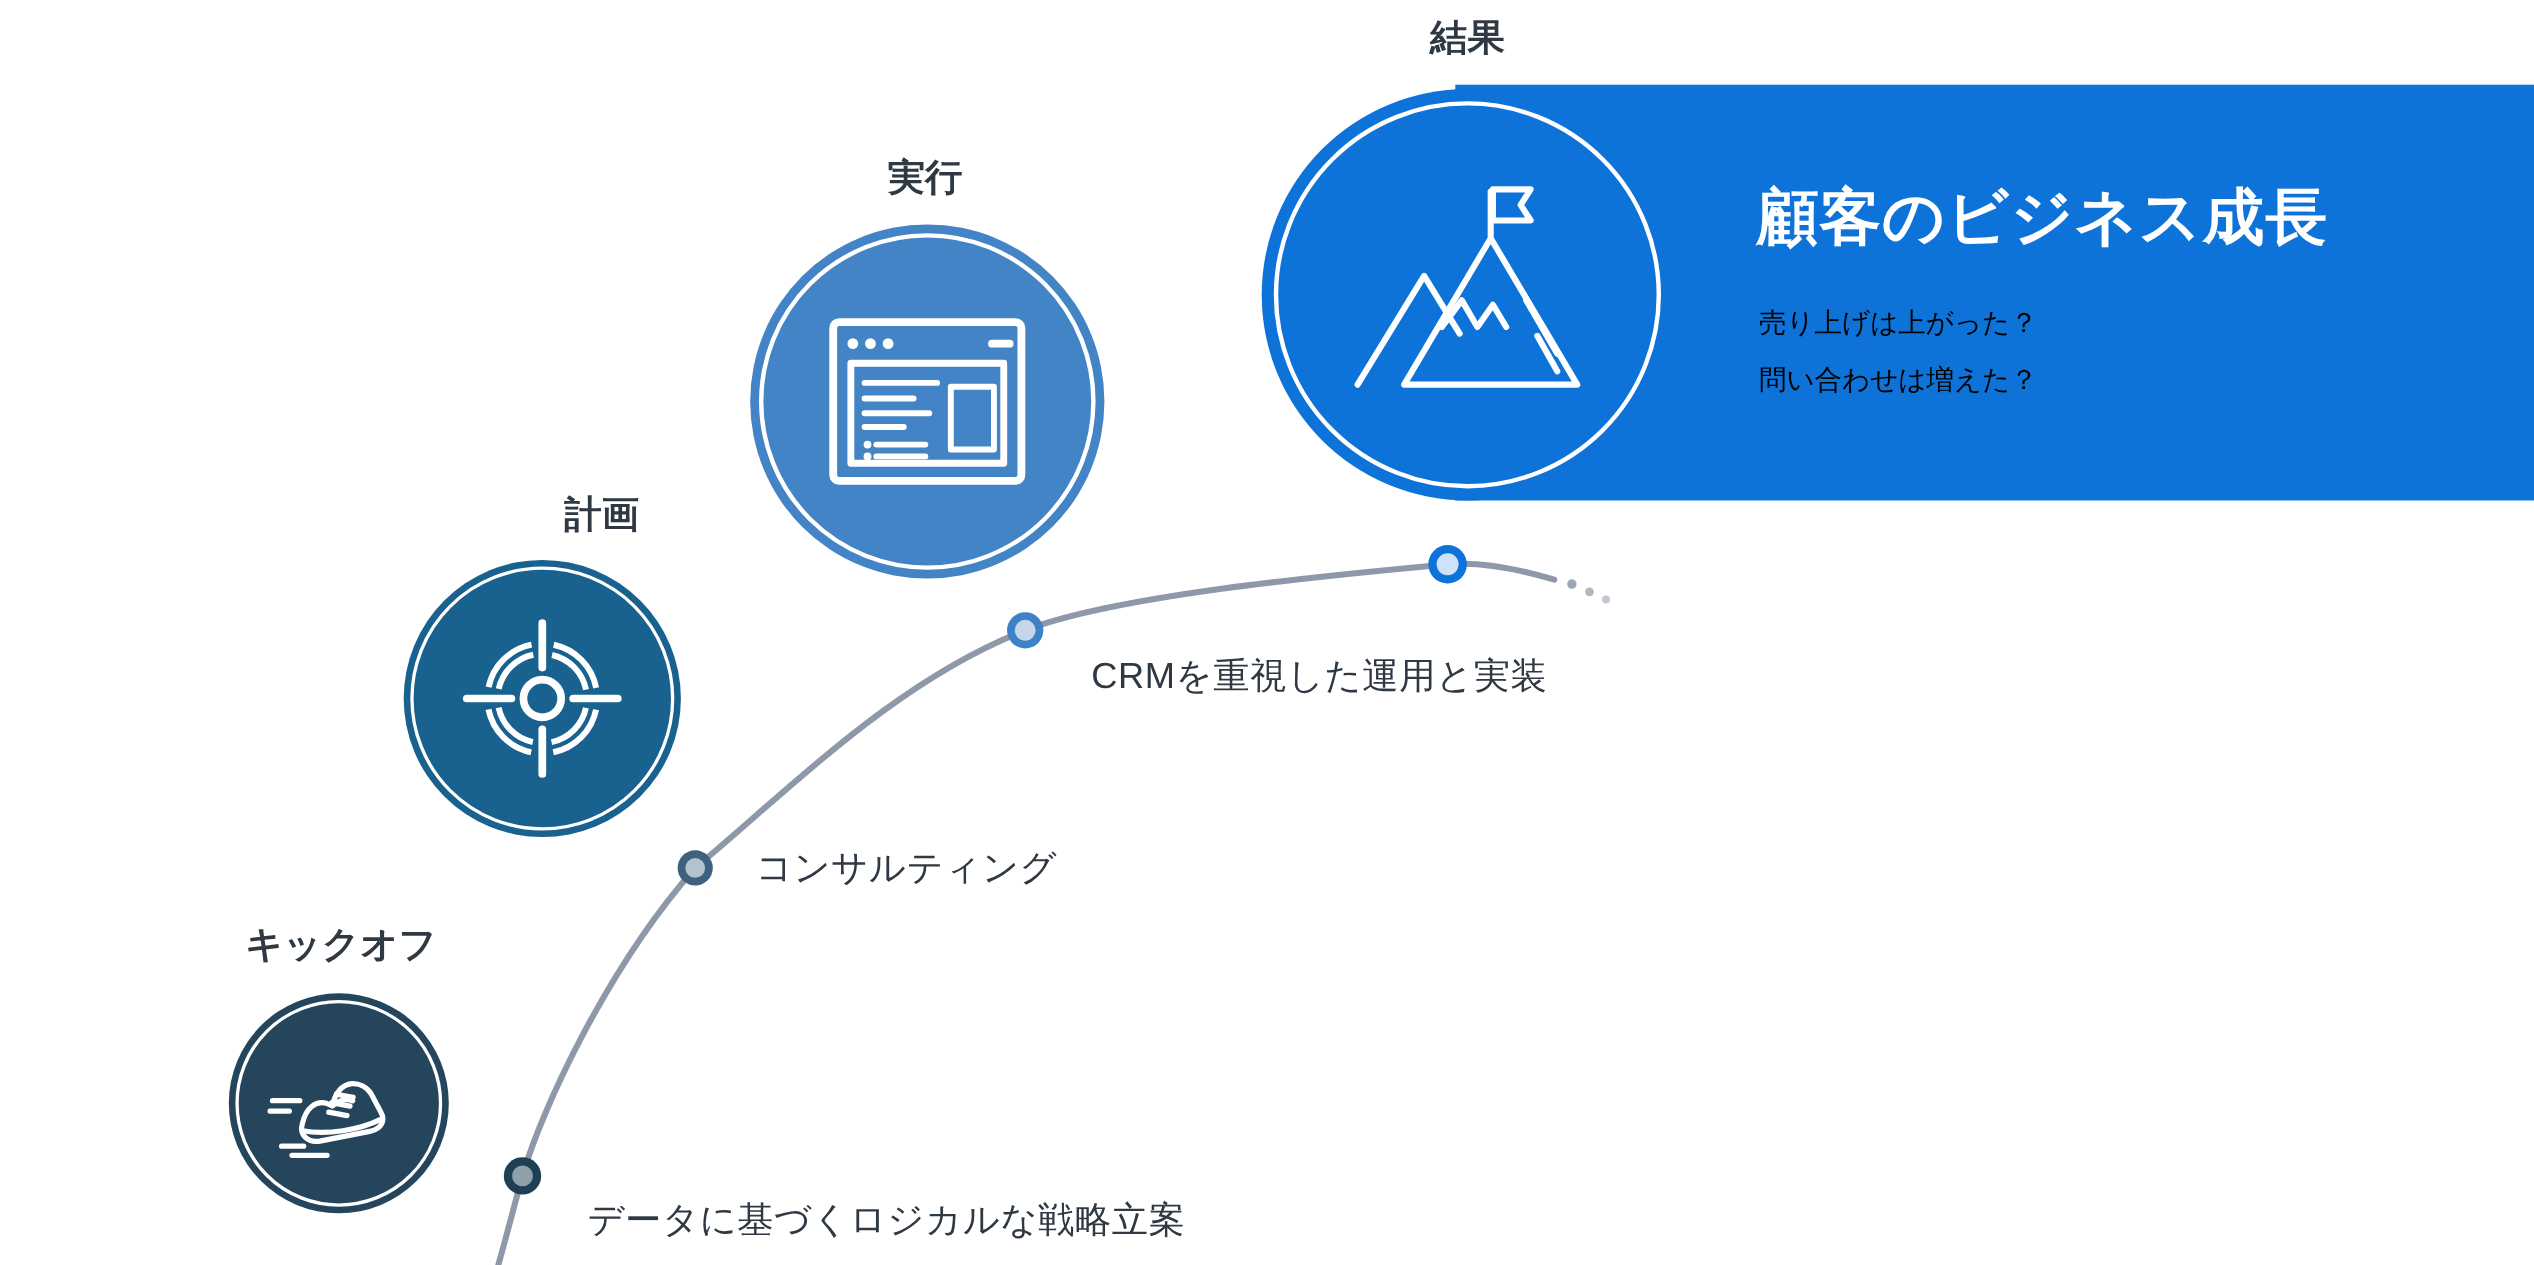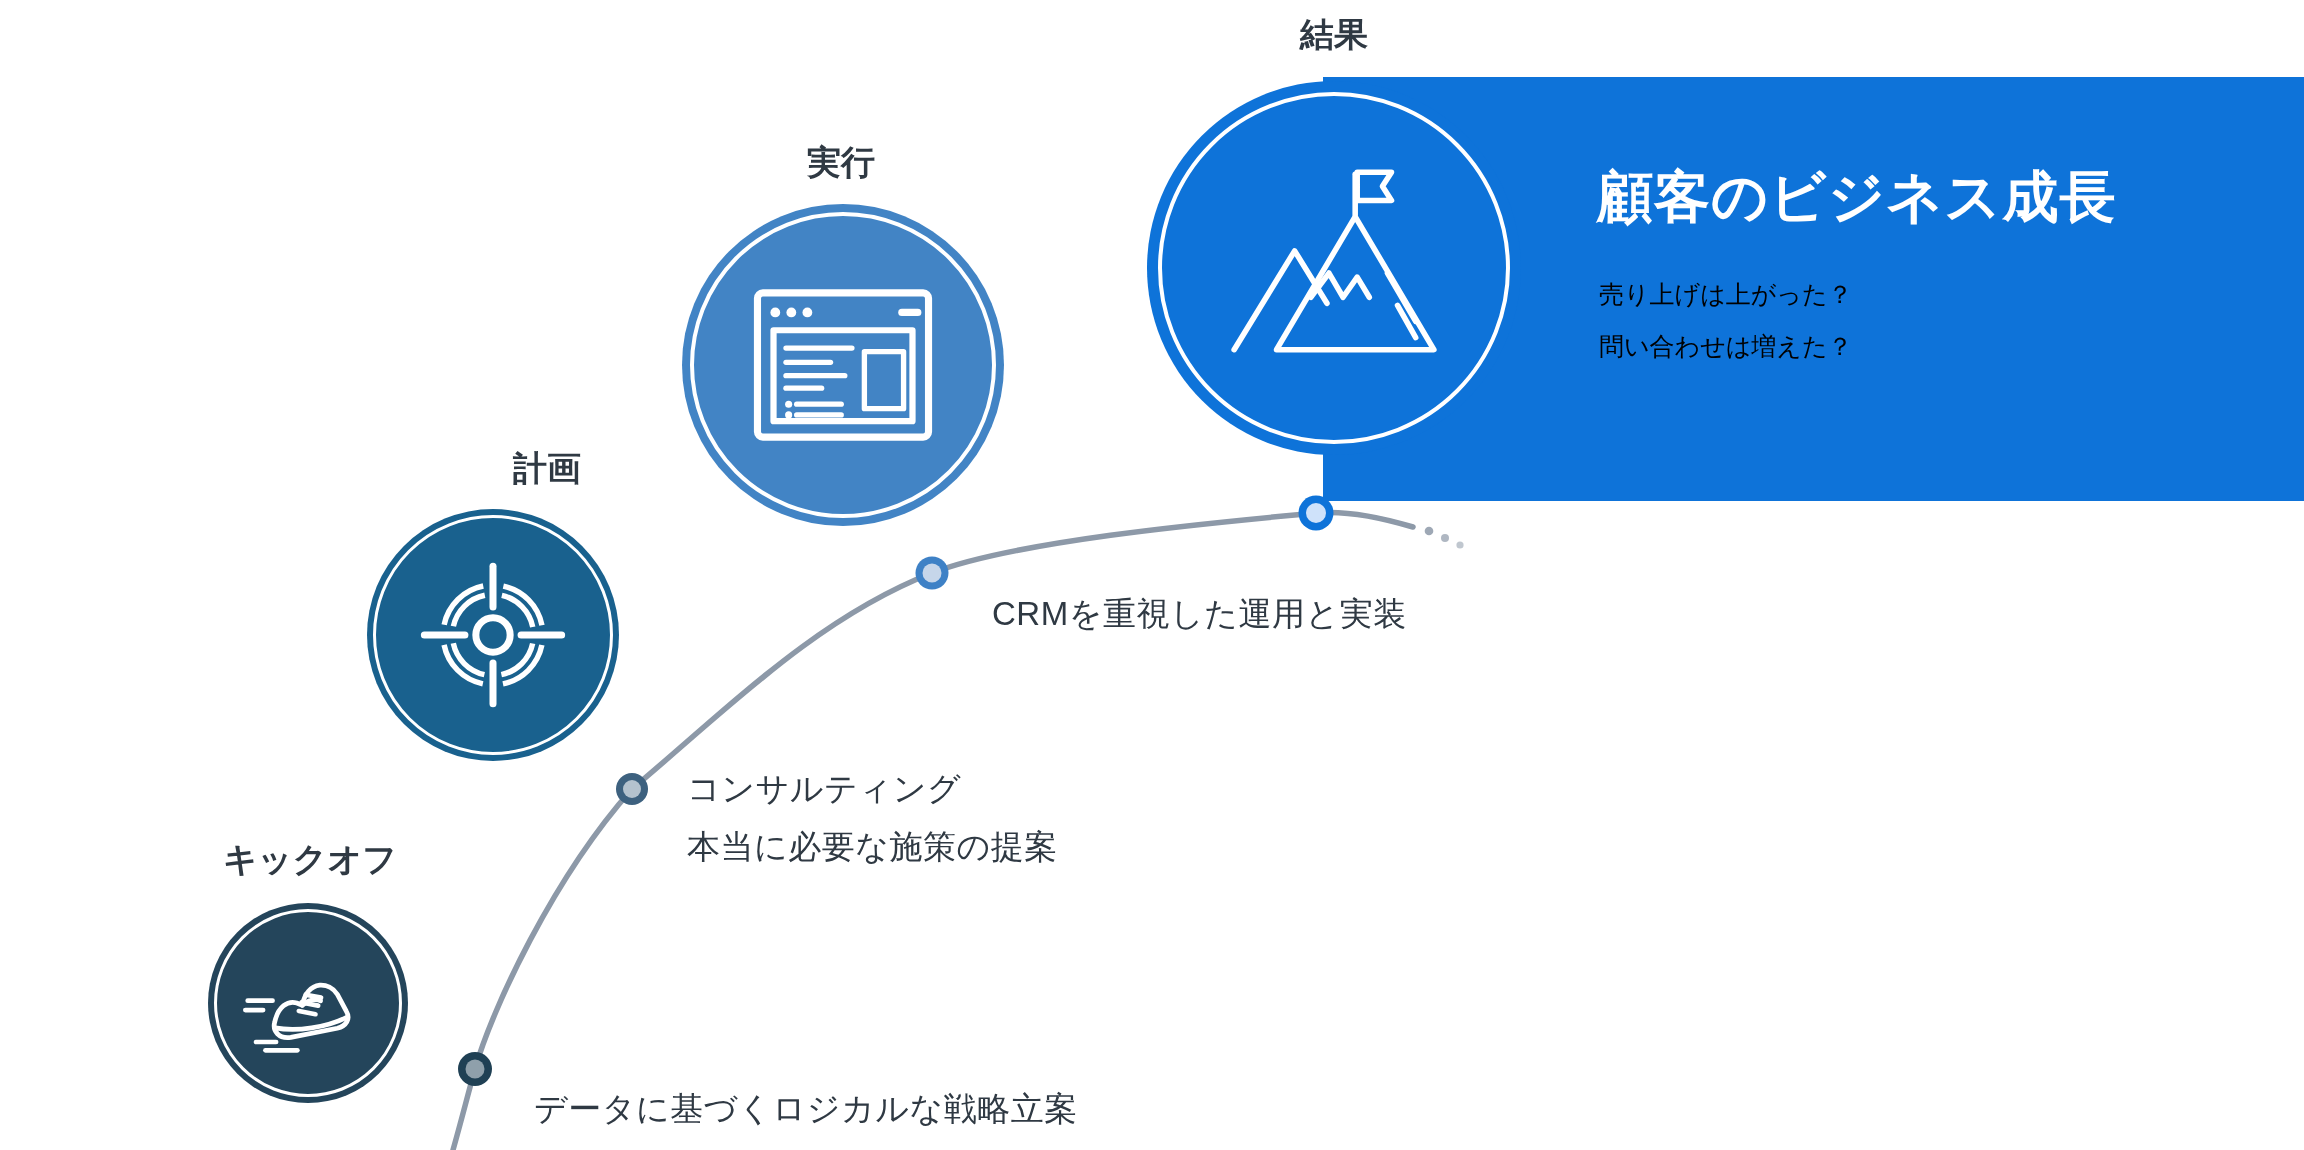--- a/index.html
+++ b/index.html
@@ -10,21 +10,21 @@
   
   .curve-svg{position:absolute;left:0;top:0;width:2304px;height:1150px;z-index:1;}
   .curve-path{fill:none;stroke:var(--curve-gray);stroke-width:5.5;stroke-linecap:round;}
   .fade-dot{fill:var(--curve-gray);}
   .m-dot1-o{fill:var(--dot1-ring);} .m-dot1-i{fill:var(--dot1-fill);}
   .m-dot2-o{fill:var(--dot2-ring);} .m-dot2-i{fill:var(--dot2-fill);}
   .m-dot3-o{fill:var(--dot3-ring);} .m-dot3-i{fill:var(--dot3-fill);}
   .m-dot4-o{fill:var(--dot4-ring);} .m-dot4-i{fill:var(--dot4-fill);}
 
   
-  .banner{position:absolute;left:1323px;top:77px;width:981px;height:424px;
+  .banner{position:absolute;left:1323px;top:77px;width:981px;height:378px;
           background:var(--banner-blue);z-index:2;}
   .banner-title{position:absolute;left:274px;top:92px;color:#fff;font-size:56px;
                 font-weight:700;letter-spacing:1px;white-space:nowrap;line-height:1;}
   .banner-line{position:absolute;left:276px;color:#000000;font-size:25px;font-weight:500;
                white-space:nowrap;line-height:1;}
   .banner-line.l1{top:205px;}
   .banner-line.l2{top:257px;}
 
   
   .stage-circle{position:absolute;border-radius:50%;z-index:3;display:flex;
@@ -171,16 +171,15 @@
         <path d="M16,196 L76,98 L108,150"></path>
         <path d="M92,144 L110,120 L124,144 L138,124 L150,144"></path>
         <path d="M168,120 L196,168"></path>
         <path d="M178,152 L196,184"></path>
       </g>
     </svg>
   </div>
 
   <div class="milestone-label ml-strategy">データに基づくロジカルな戦略立案</div>
   <div class="milestone-label ml-consult1">コンサルティング</div>
-  <div class="milestone-label ml-consult2">本当に必要な施策の提案</div>
   <div class="milestone-label ml-crm">CRMを重視した運用と実装</div>
 
 </div>
 
 </body></html>

